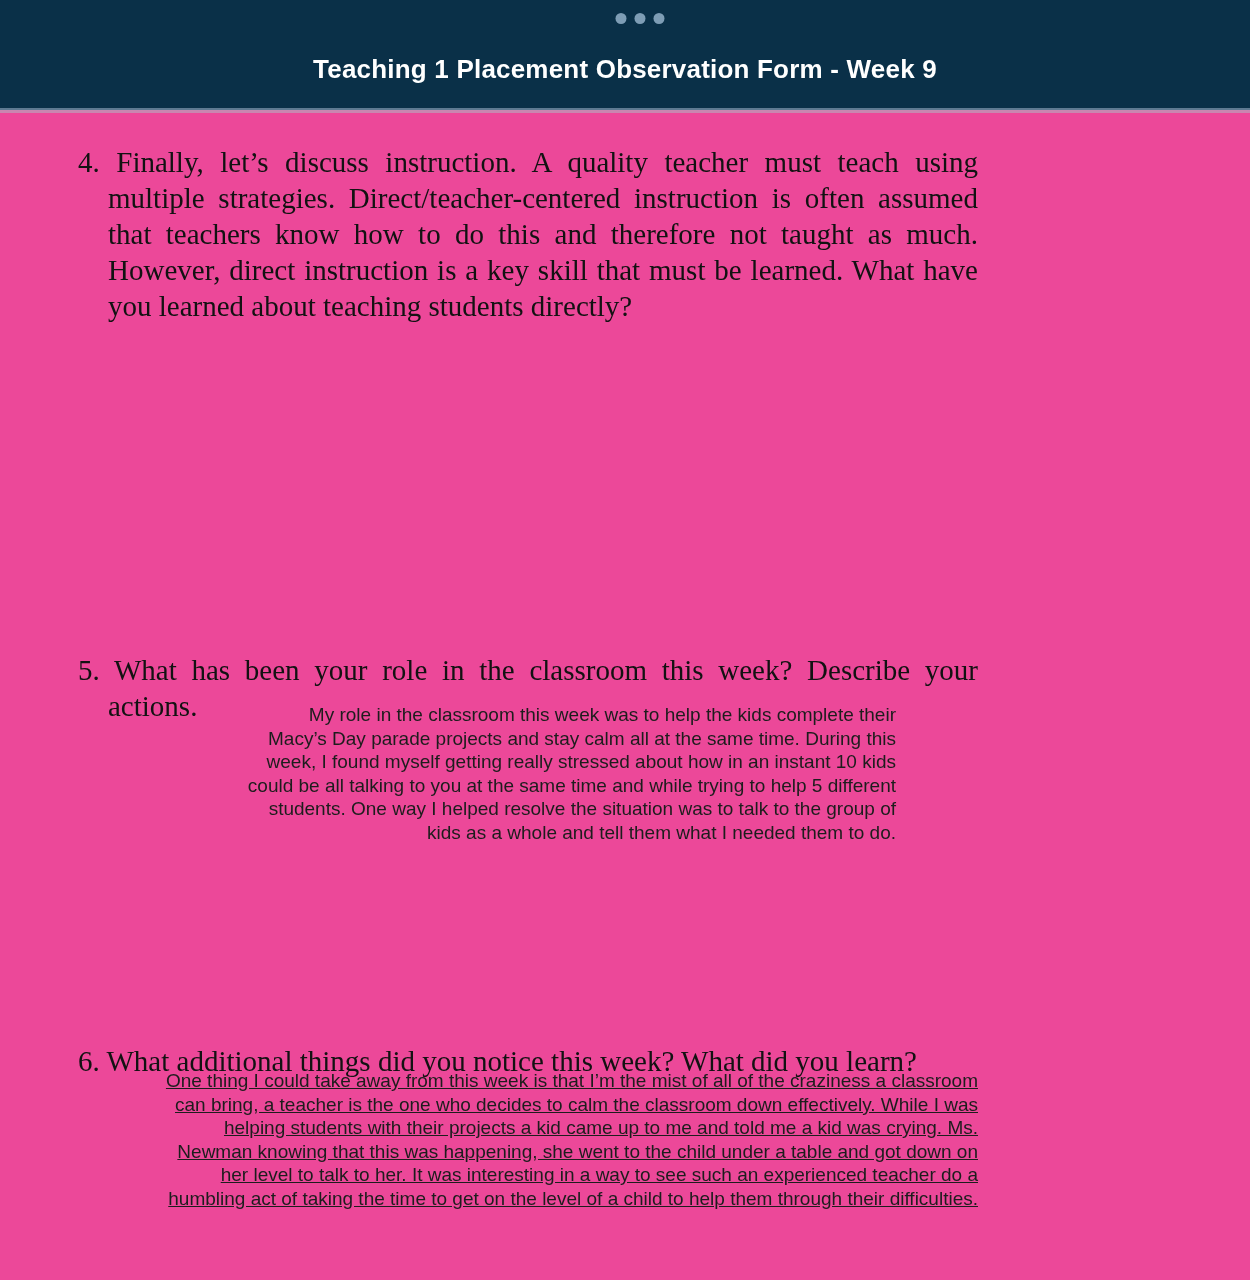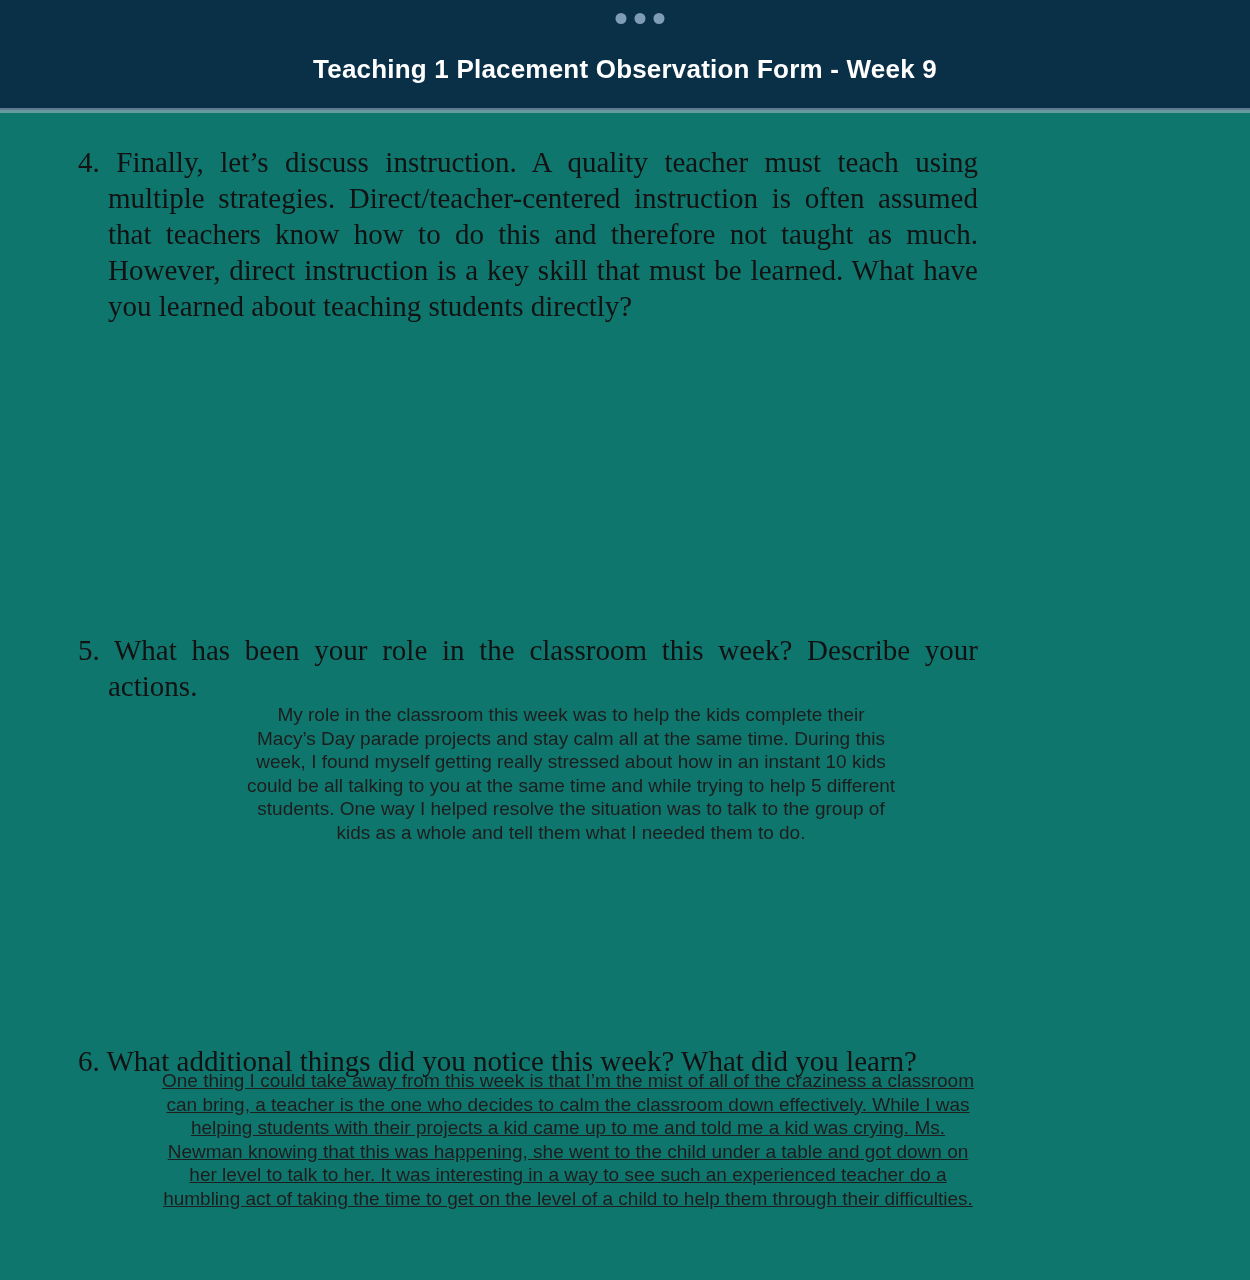--- a/index.html
+++ b/index.html
@@ -4,21 +4,21 @@
 <style>
   html, body {
     margin: 0;
     padding: 0;
     background: #ffffff;
   }
   .page {
     position: relative;
     width: 1250px;
     height: 1280px;
-    background: #0f766e;
+    background: #ec4899;
     overflow: hidden;
     font-family: "Liberation Sans", sans-serif;
   }
   
   .topbar {
     position: absolute;
     top: 0; left: 0;
     width: 100%;
     height: 110px;
     background: #0a3048;
@@ -63,30 +63,30 @@
     font-family: Liberation Serif, serif;
     font-size: 29px;
     line-height: 36px;
     color: #121212;
     text-align: justify;
     padding-left: 30px;
     text-indent: -30px;
     box-sizing: border-box;
   }
   .q4 { top: 136px; }
-  .q5 { top: 624px; }
+  .q5 { top: 644px; }
   .q6 { top: 1035px; }
   .answer {
     position: absolute;
     margin: 0;
     font-family: "Liberation Sans", sans-serif;
     font-size: 19px;
     line-height: 23.5px;
     color: #1d1d1d;
-    text-align: center;
+    text-align: right;
   }
   .a5 { top: 703px; left: 246px; width: 650px; }
   .a6 { top: 1069px; left: 158px; width: 820px; text-decoration: underline; }
 </style>
 </head>
 <body>
 
 <div class="page">
 
   <header class="topbar">

